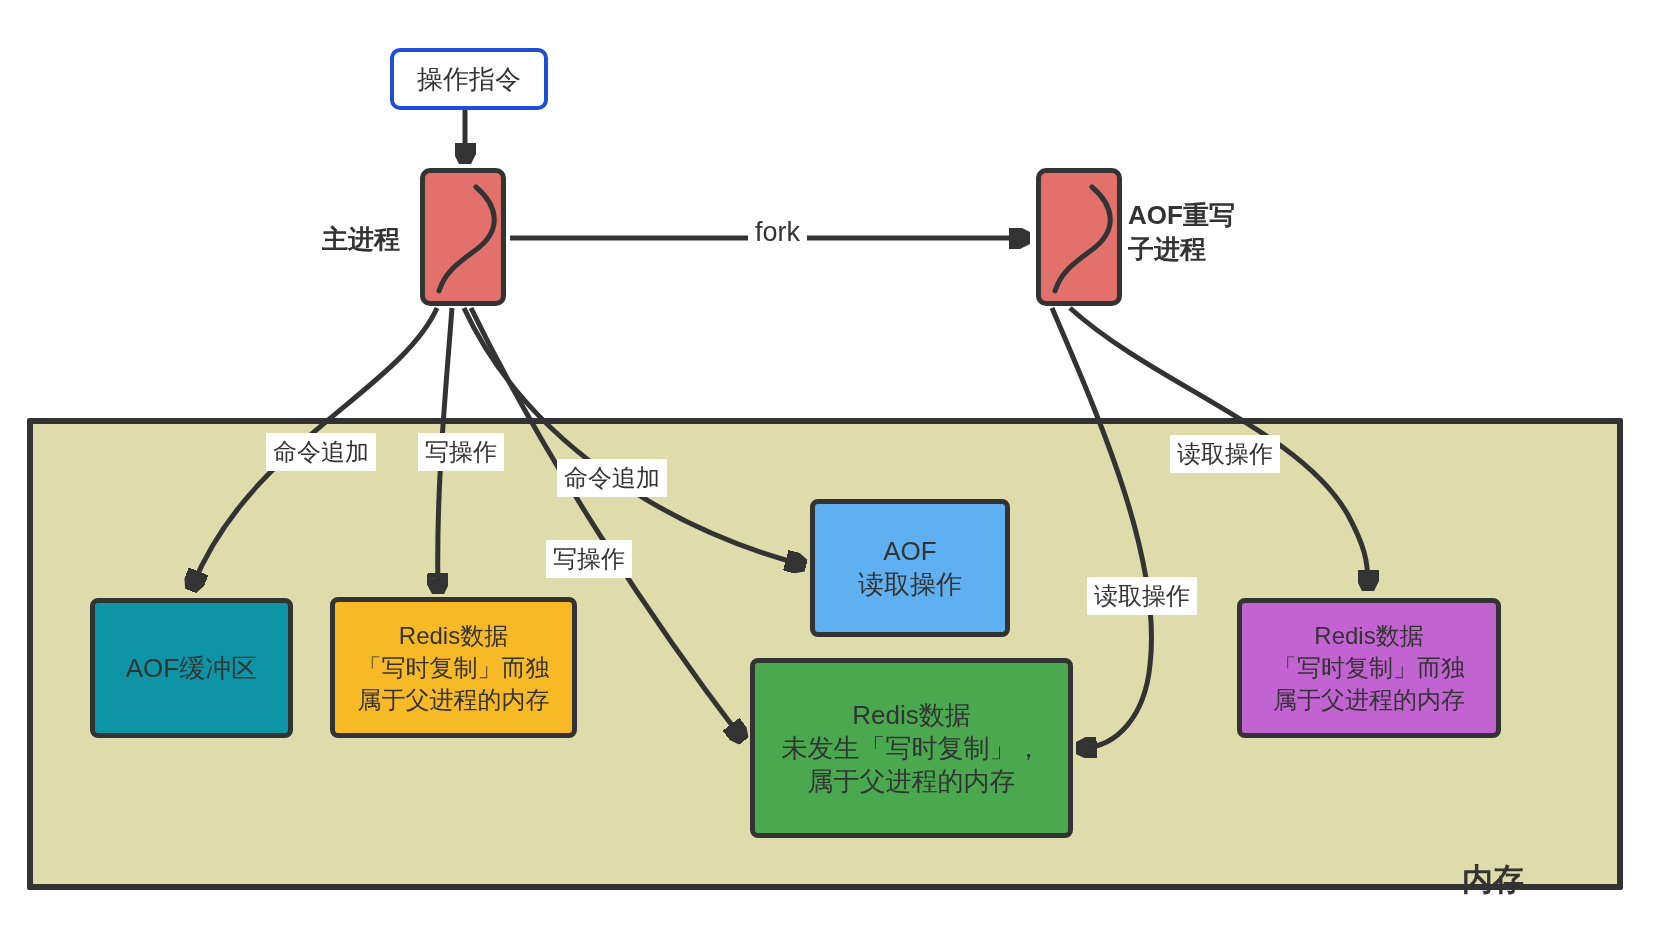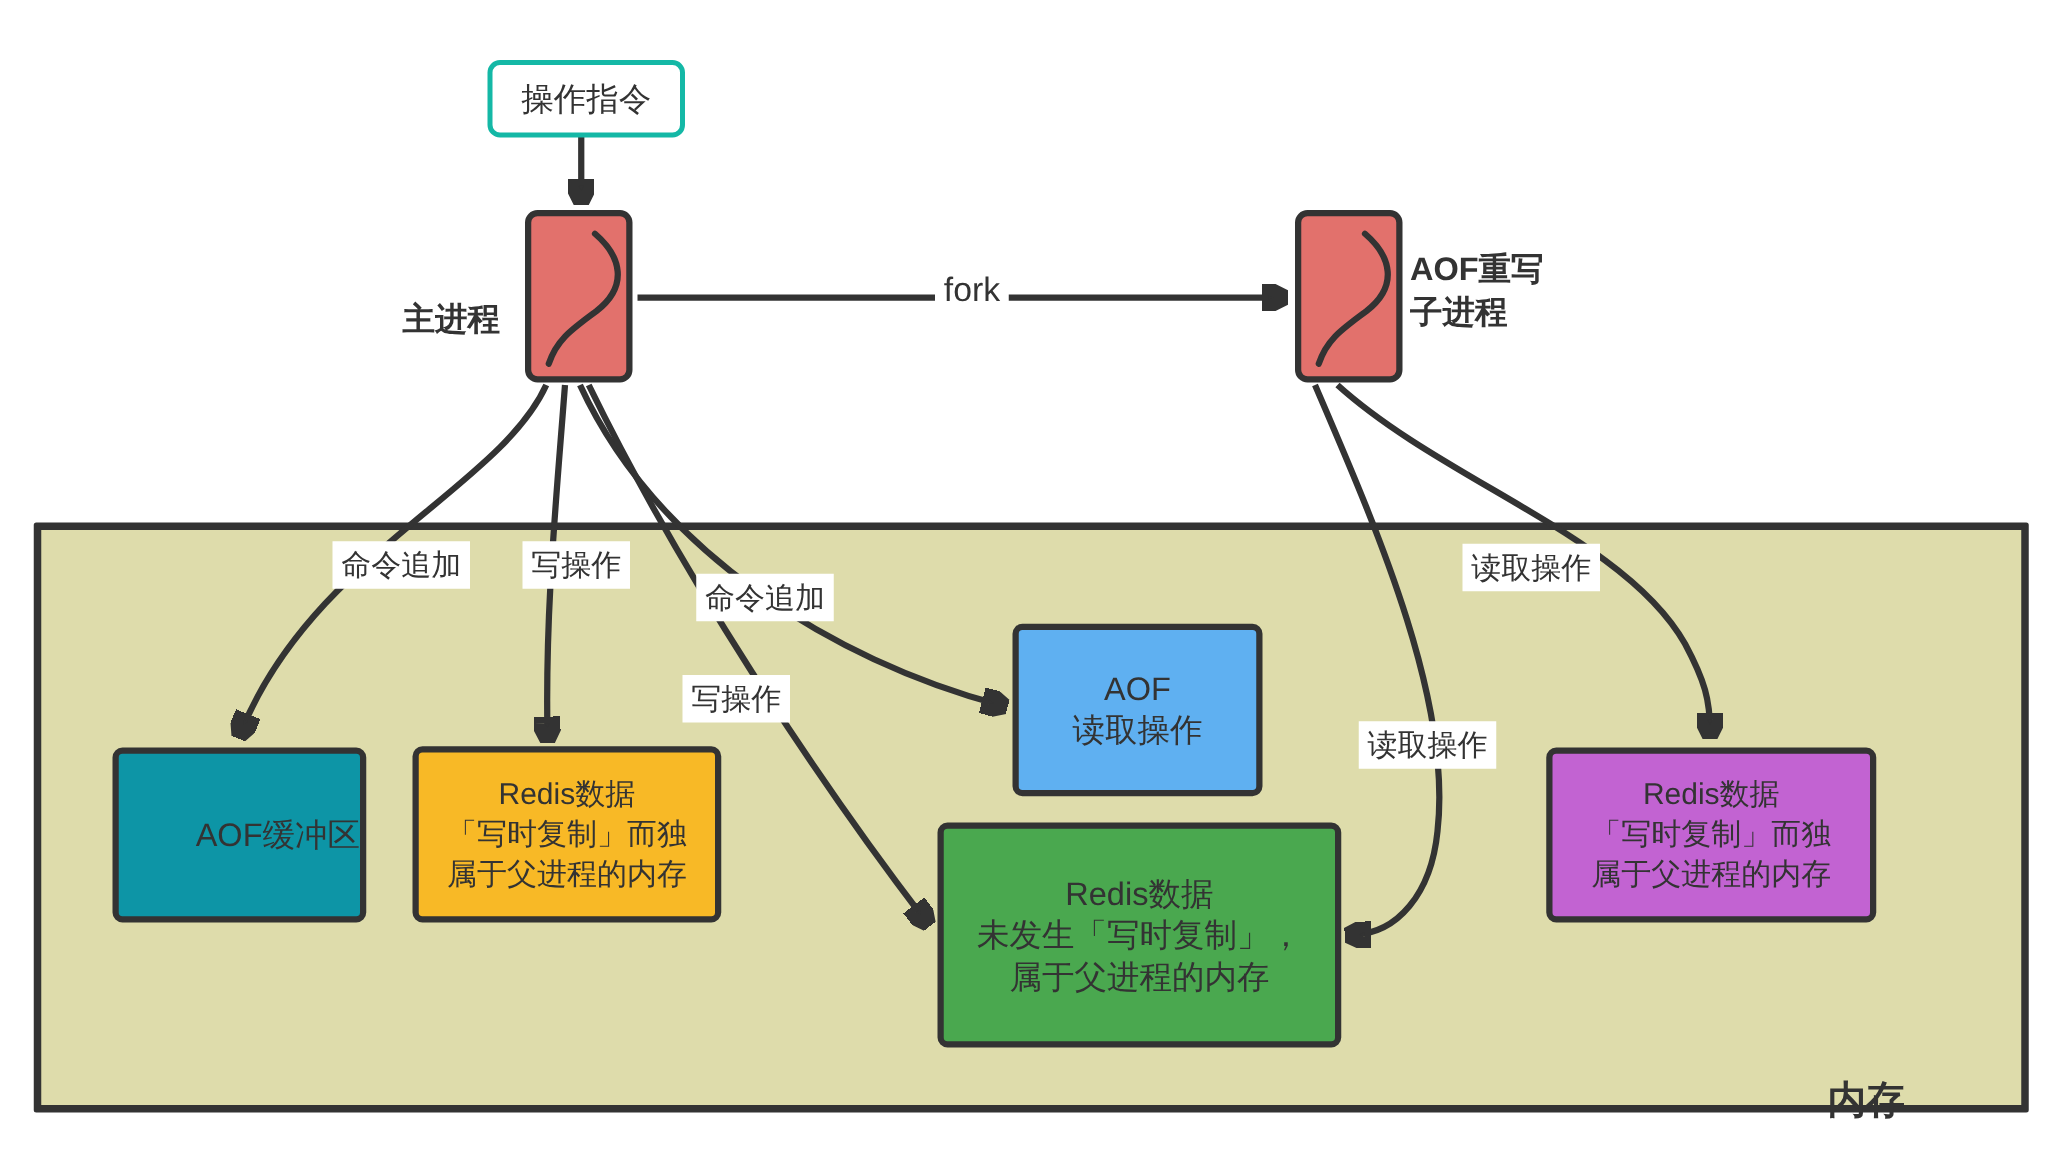--- a/index.html
+++ b/index.html
@@ -17,46 +17,46 @@
     background:#dedcab;border:6px solid #333333;border-radius:2px;
     z-index:1;
   }
   .memory-label{
     position:absolute;left:1462px;top:822px;
     font-size:31px;font-weight:bold;color:#333333;z-index:15;margin-top:37px;
   }
   
   .instr{
     position:absolute;left:390px;top:48px;width:150px;height:54px;
-    background:#ffffff;border:4px solid #14b8a6;border-radius:10px;
+    background:#ffffff;border:4px solid #1d4ed8;border-radius:10px;
     display:flex;align-items:center;justify-content:center;
     font-size:26px;z-index:10;
   }
   
   .proc{
     position:absolute;width:86px;height:138px;
     background:#e2716c;border:5px solid #333333;border-radius:10px;
     box-sizing:border-box;z-index:10;
   }
   .proc svg{position:absolute;left:0;top:0;}
   #main-proc{left:420px;top:168px;}
   #child-proc{left:1036px;top:168px;}
   .proc-label{
     position:absolute;font-size:26px;font-weight:bold;color:#333333;z-index:15;
   }
-  #main-proc-label{left:295px;top:222px;width:105px;text-align:right;margin-top:16px;}
+  #main-proc-label{left:295px;top:222px;width:105px;text-align:right;}
   #child-proc-label{left:1128px;top:198px;width:150px;text-align:left;line-height:34px;}
   
   .mbox{
     position:absolute;border:5px solid #333333;border-radius:8px;
     box-sizing:border-box;display:flex;flex-direction:column;
     align-items:center;justify-content:center;text-align:center;
     color:#333333;z-index:10;line-height:33px;
   }
-  #aof-buffer{left:90px;top:598px;width:203px;height:140px;background:#0d95a6;font-size:26px;align-items:flex-end;}
+  #aof-buffer{left:90px;top:598px;width:203px;height:140px;background:#0d95a6;font-size:26px;}
   #parent-cow{left:330px;top:597px;width:247px;height:141px;background:#f8b926;font-size:24px;line-height:32px;}
   #rewrite-buffer{left:810px;top:499px;width:200px;height:138px;background:#5fb0f1;font-size:26px;}
   #shared-mem{left:750px;top:658px;width:323px;height:180px;background:#4aa84f;font-size:26px;}
   #child-cow{left:1237px;top:598px;width:264px;height:140px;background:#c263d2;font-size:24px;line-height:32px;}
   
   .edge-label{
     position:absolute;background:#ffffff;color:#333333;
     font-size:24px;padding:3px 7px;z-index:15;white-space:nowrap;
   }
   #lbl-cmd1{left:266px;top:433px;}

